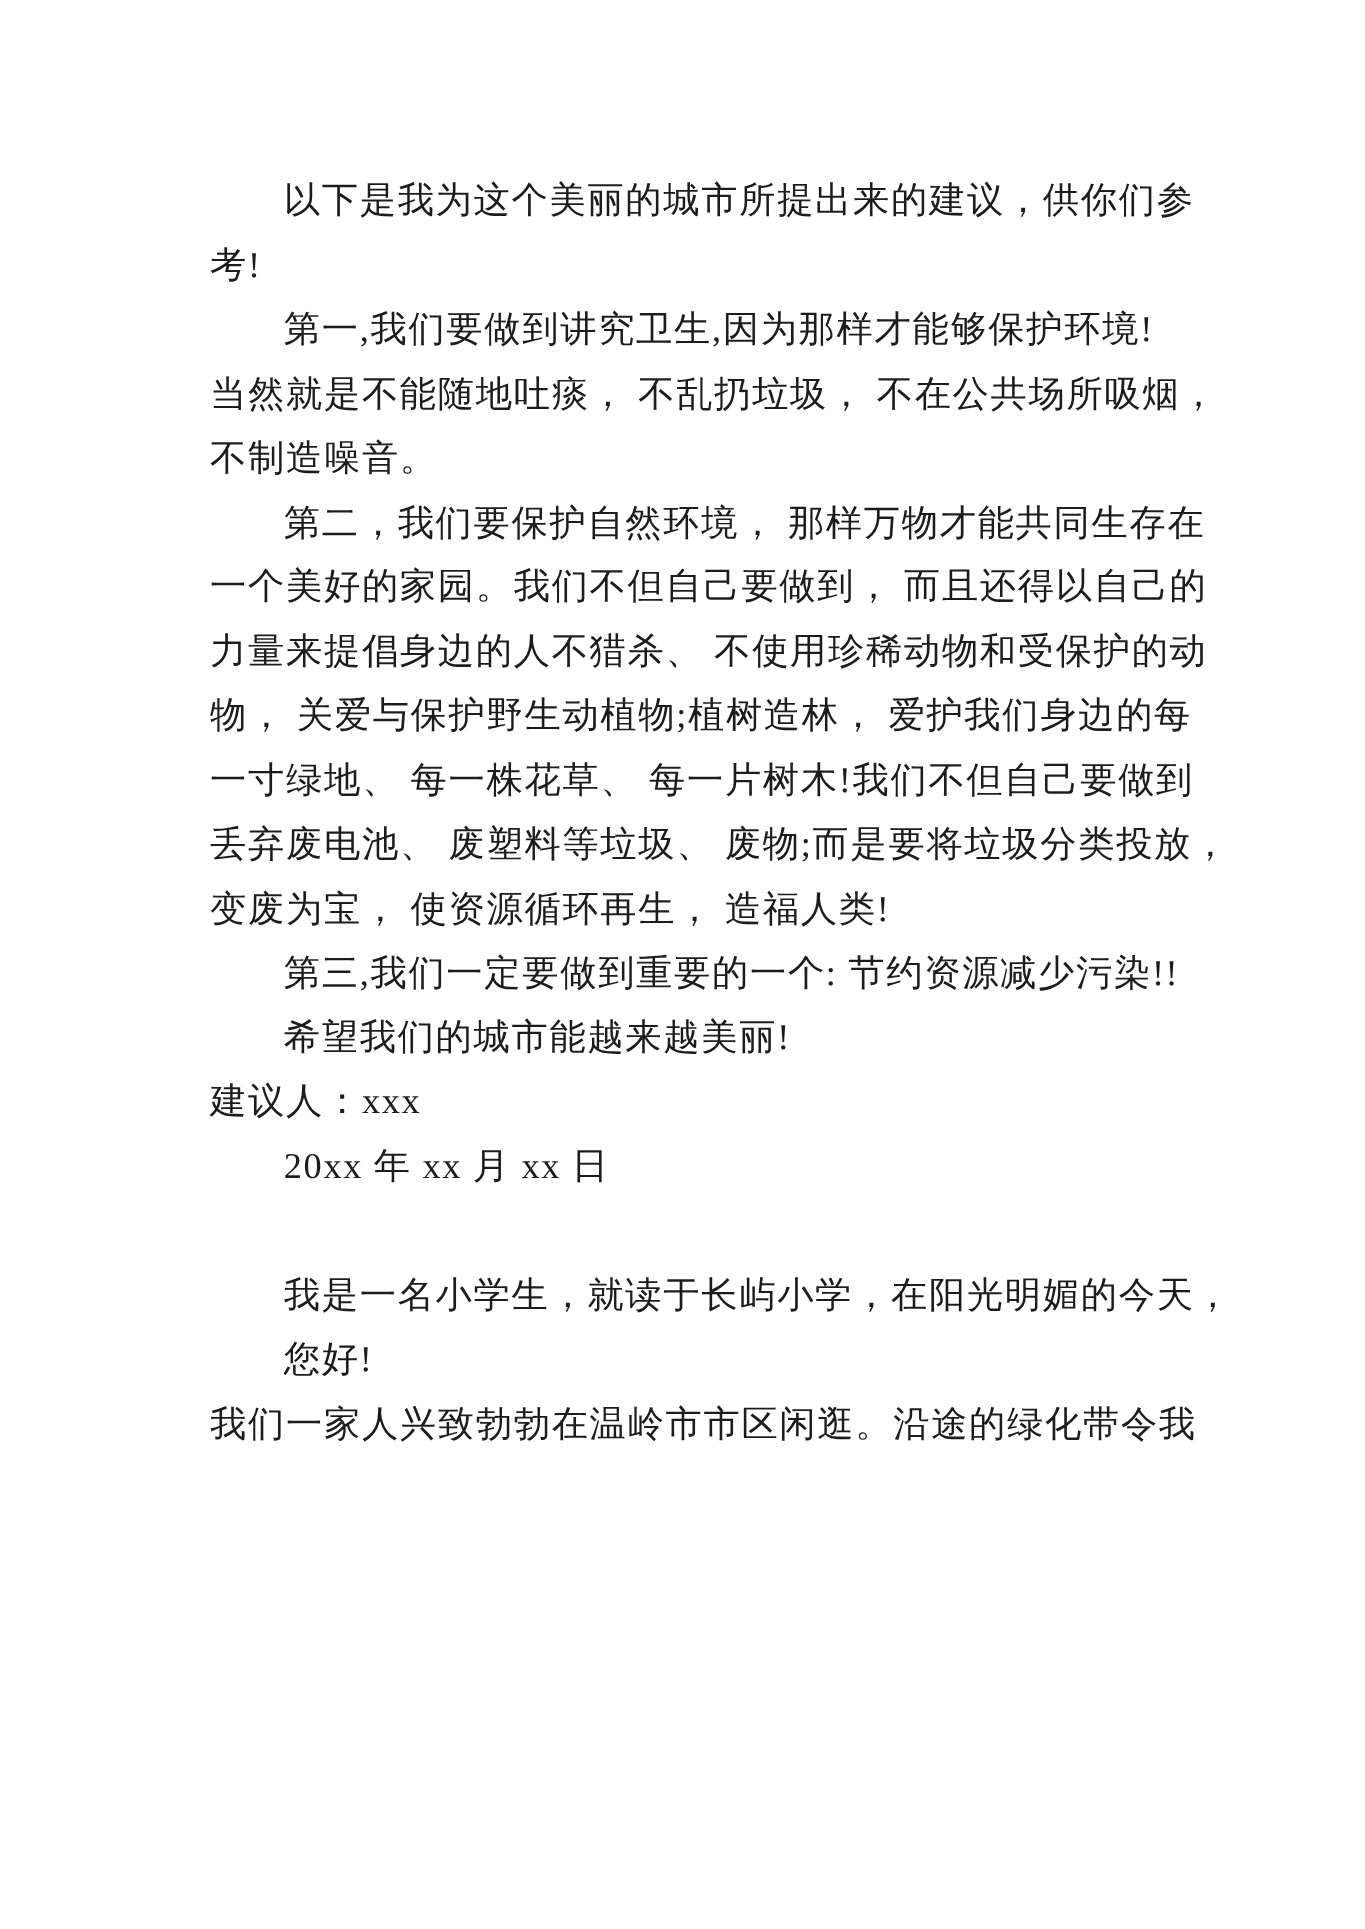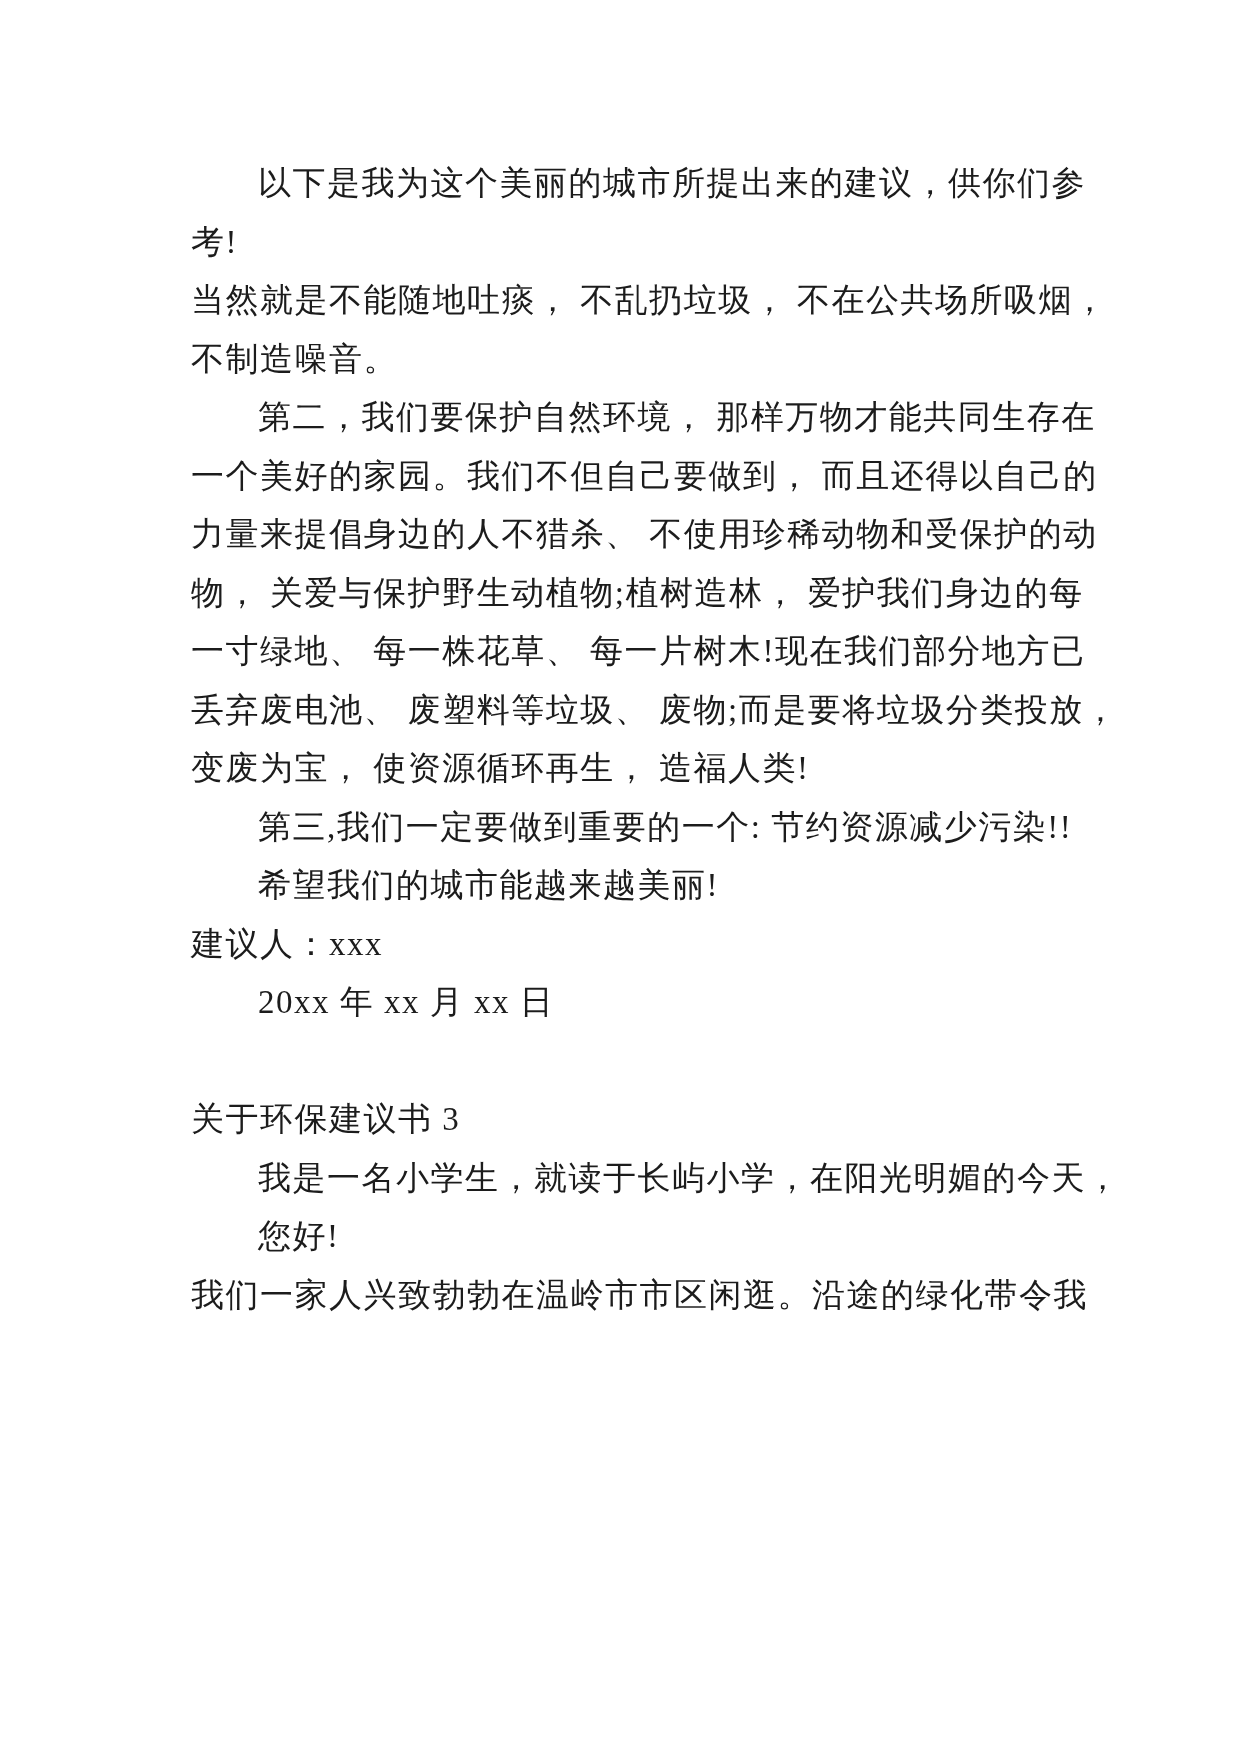--- a/index.html
+++ b/index.html
@@ -37,32 +37,32 @@
     
   }
 </style>
 </head>
 <body>
 
 <div class="page" style="background: rgb(255, 255, 255);">
   <div class="content" id="content" style="color: rgb(28, 28, 28);">
       <div class="line indent">以下是我为这个美丽的城市所提出来的建议，供你们参</div>
       <div class="line">考!</div>
+      <div class="line indent">第一,我们要做到讲究卫生,因为那样才能够保护环境!</div>
       <div class="line">当然就是不能随地吐痰， 不乱扔垃圾， 不在公共场所吸烟，</div>
       <div class="line">不制造噪音。</div>
       <div class="line indent">第二，我们要保护自然环境， 那样万物才能共同生存在</div>
       <div class="line">一个美好的家园。我们不但自己要做到， 而且还得以自己的</div>
       <div class="line">力量来提倡身边的人不猎杀、 不使用珍稀动物和受保护的动</div>
       <div class="line">物， 关爱与保护野生动植物;植树造林， 爱护我们身边的每</div>
-      <div class="line">一寸绿地、 每一株花草、 每一片树木!现在我们部分地方已</div>
+      <div class="line">一寸绿地、 每一株花草、 每一片树木!我们不但自己要做到</div>
       <div class="line">丢弃废电池、 废塑料等垃圾、 废物;而是要将垃圾分类投放，</div>
       <div class="line">变废为宝， 使资源循环再生， 造福人类!</div>
       <div class="line indent">第三,我们一定要做到重要的一个: 节约资源减少污染!!</div>
       <div class="line indent">希望我们的城市能越来越美丽!</div>
       <div class="line">建议人：xxx</div>
       <div class="line indent">20xx 年 xx 月 xx 日</div>
       <div class="line blank"></div>
-      <div class="line">关于环保建议书 3</div>
       <div class="line indent">我是一名小学生，就读于长屿小学，在阳光明媚的今天，</div>
       <div class="line indent">您好!</div>
       <div class="line">我们一家人兴致勃勃在温岭市市区闲逛。沿途的绿化带令我</div>
     </div>
 </div>
 
 </body></html>

